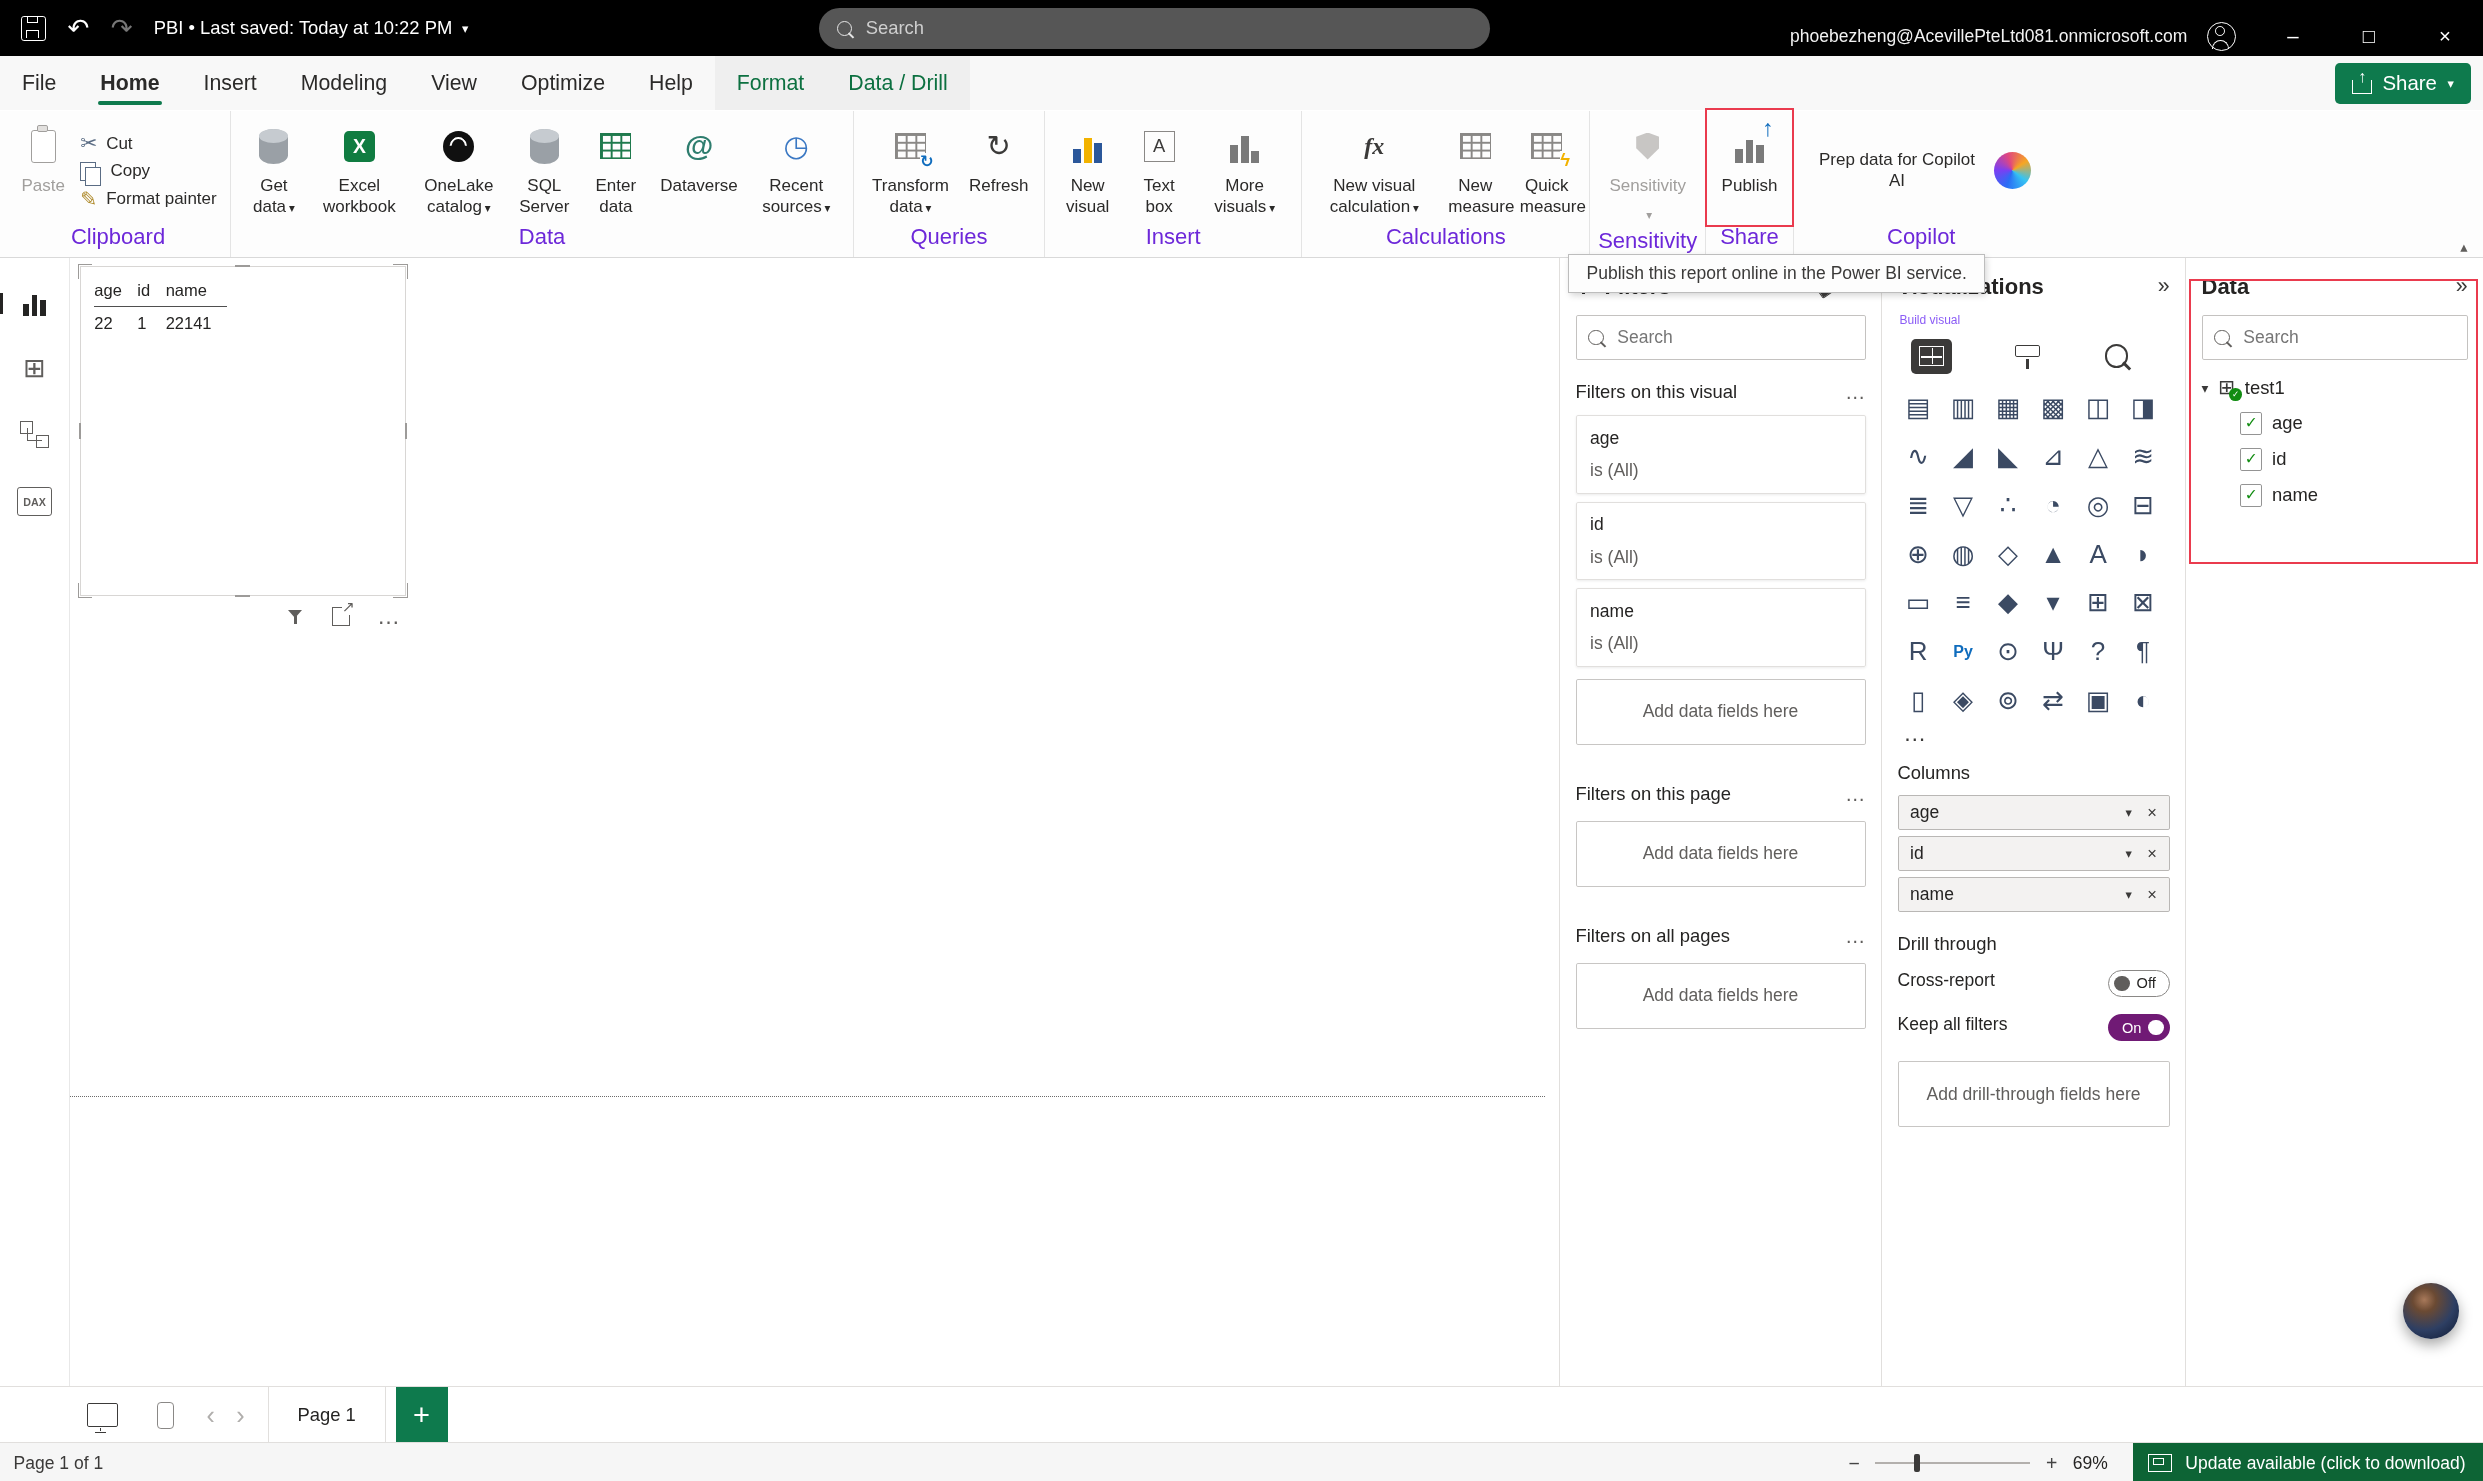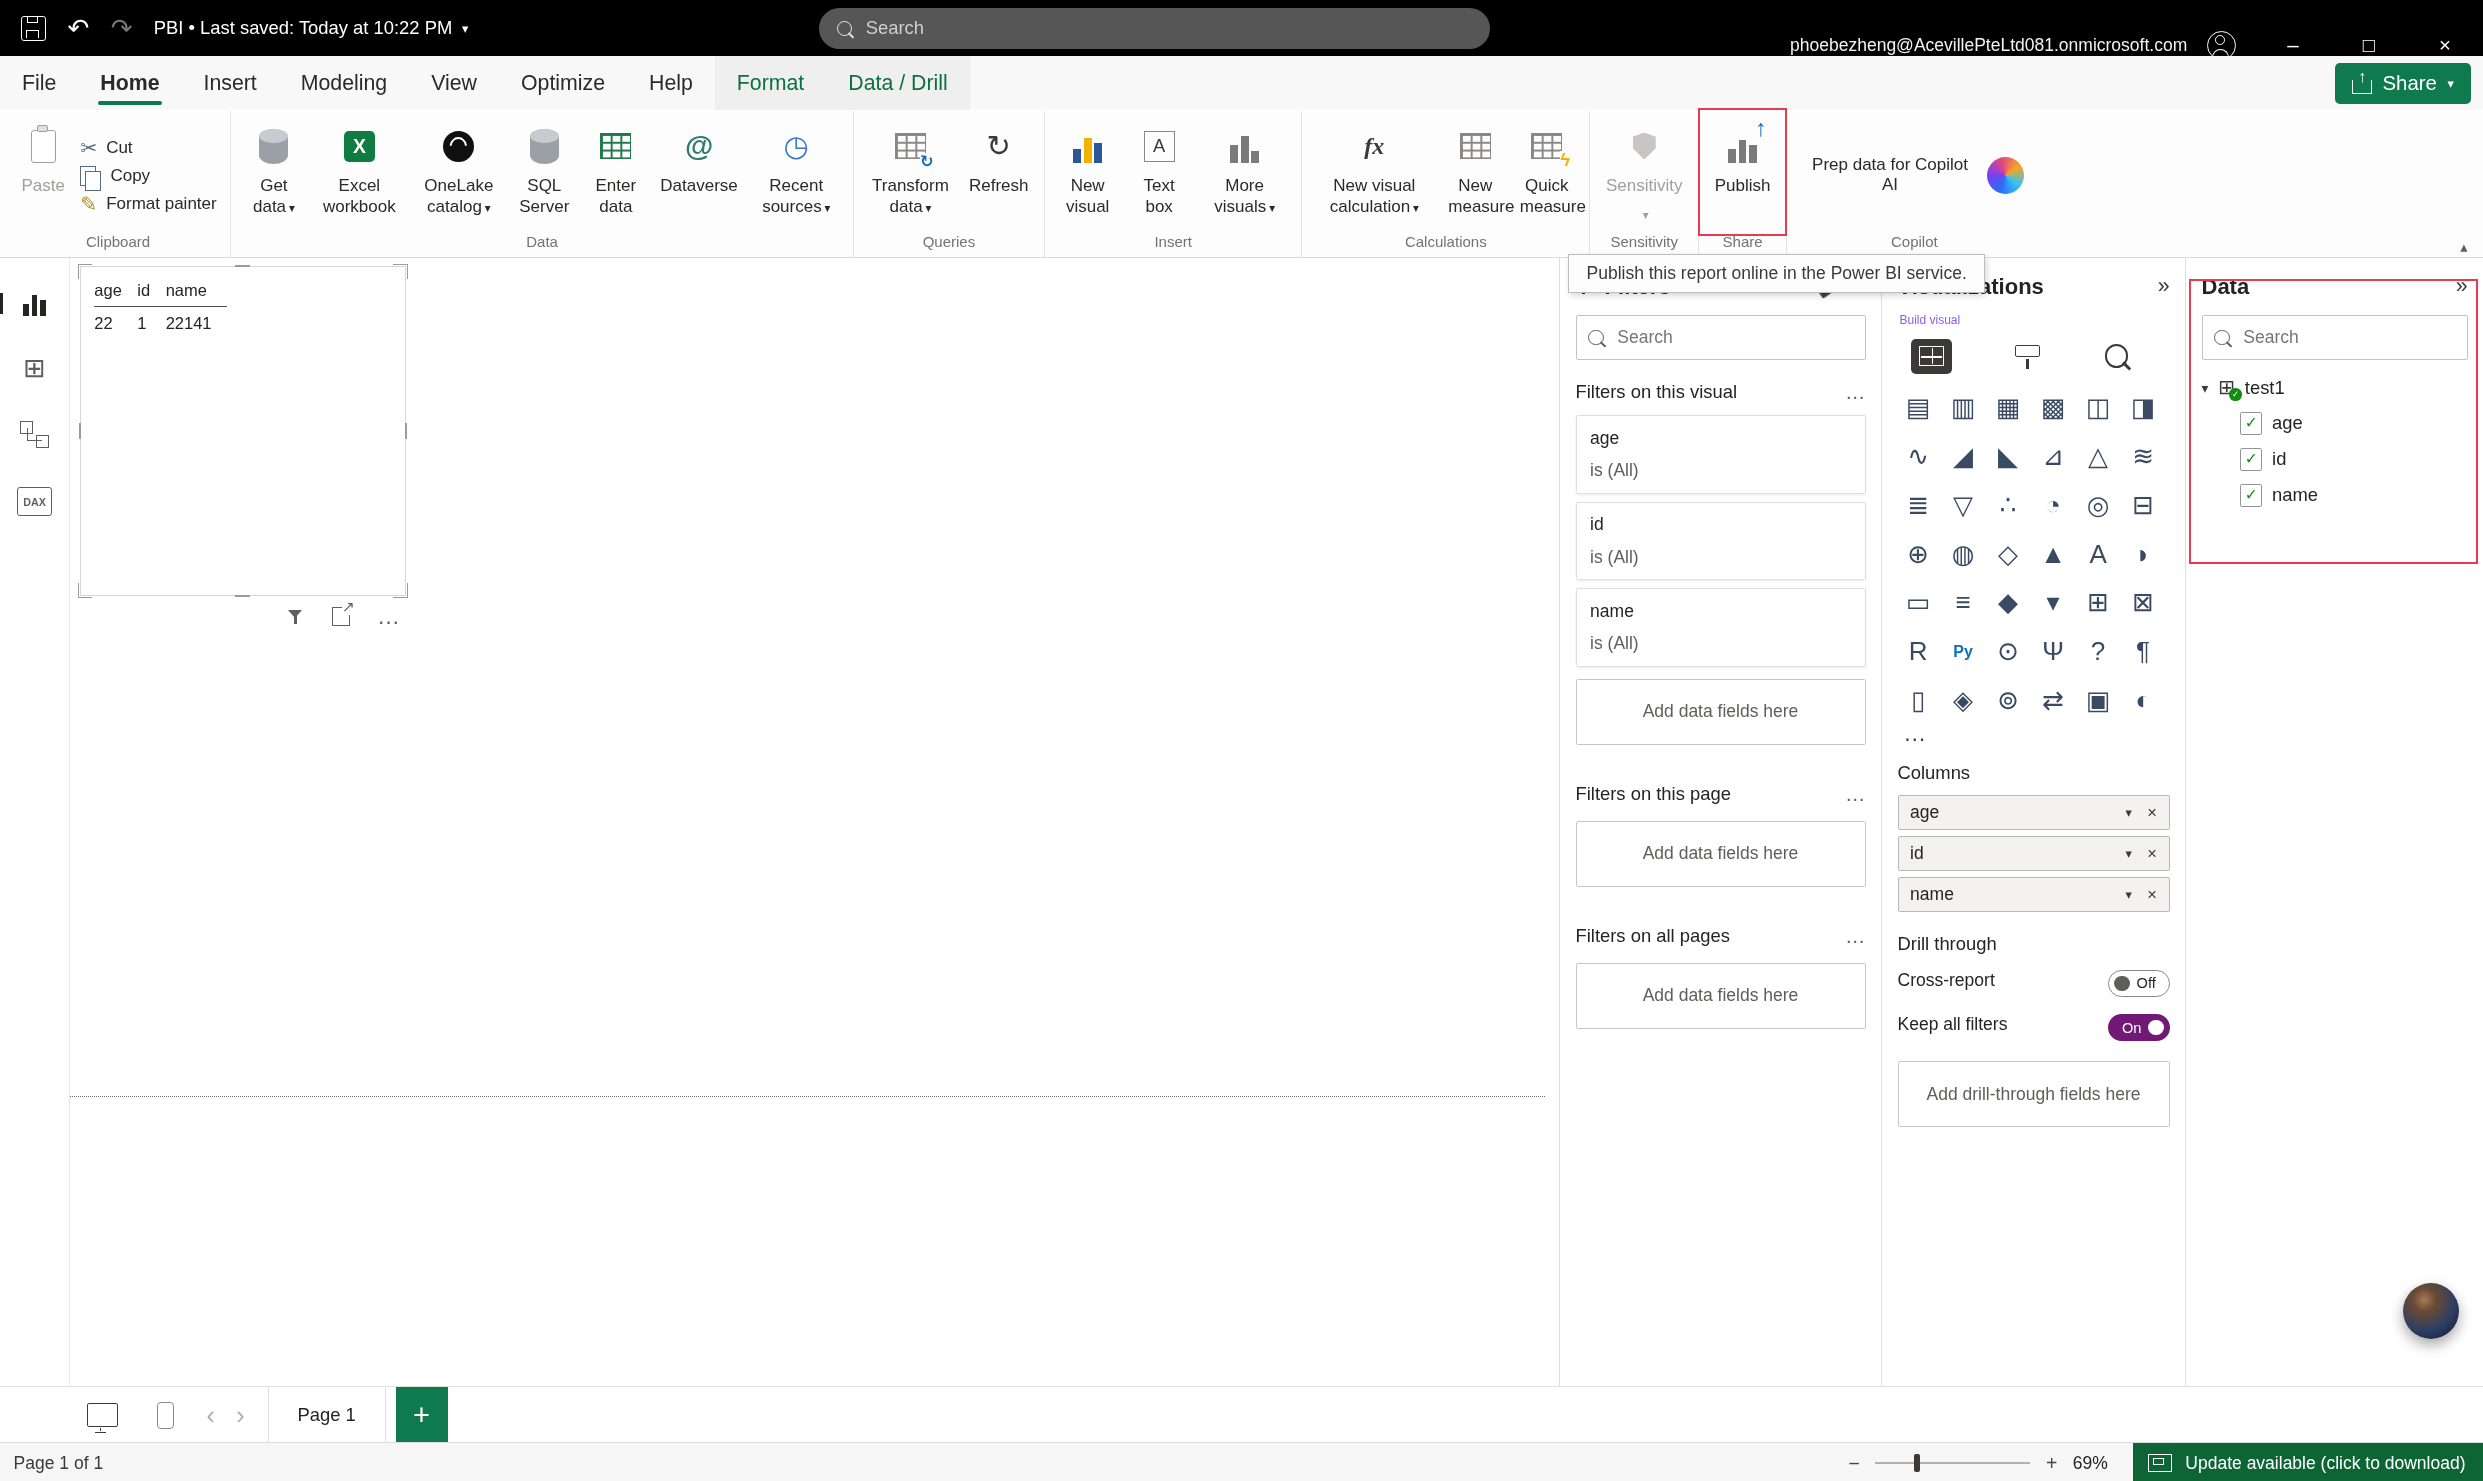--- a/index.html
+++ b/index.html
@@ -16,21 +16,21 @@
   .tb-glyph{font-size:26px;line-height:1;}
   .tb-glyph.dim{color:#777;}
   .tb-title{display:flex;align-items:center;gap:9.7px;white-space:nowrap;}
   .tb-caret{font-size:12.6px;}
   .tb-search{position:absolute;left:819px;top:7.8px;width:671px;height:41px;background:#565656;
              border-radius:20.4px;display:flex;align-items:center;gap:11.6px;padding:0 17.5px;box-sizing:border-box;color:#e6e6e6;}
   .tb-search input{flex:1;background:transparent;border:none;outline:none;color:#eee;font:inherit;font-size:18.4px;}
   .tb-search input::placeholder{color:#cfcfcf;}
   .mag{display:inline-block;width:13.6px;height:13.6px;border:1.9px solid currentColor;border-radius:50%;position:relative;flex:none;}
   .mag::after{content:"";position:absolute;width:1.9px;height:6.8px;background:currentColor;transform:rotate(-45deg);left:12.6px;top:10.7px;}
-  .tb-right{position:absolute;right:0;top:17px;height:56px;display:flex;align-items:center;}
+  .tb-right{position:absolute;right:0;top:8px;height:56px;display:flex;align-items:center;}
   .tb-email{font-size:17.5px;color:#f2f2f2;}
   .person{width:27px;height:27px;border:1.9px solid #fff;border-radius:50%;position:relative;margin:0 19.4px;}
   .person::before{content:"";position:absolute;left:7.8px;top:3.9px;width:7.8px;height:7.8px;border:1.9px solid #fff;border-radius:50%;}
   .person::after{content:"";position:absolute;left:3.9px;bottom:1px;width:15.5px;height:7.8px;border:1.9px solid #fff;border-bottom:none;border-radius:8.7px 8.7px 0 0;}
   .winbtn{width:76px;height:56px;display:flex;align-items:center;justify-content:center;font-size:20.4px;color:#fff;}
 
   
   .menubar{position:absolute;left:0;top:56px;right:0;height:54px;background:#f8f8f8;display:flex;
            align-items:stretch;font-size:21.3px;}
   .mtab{display:flex;align-items:center;padding:0 22px;position:relative;color:#2b2a29;}
@@ -42,21 +42,21 @@
   .share-ic{width:17.5px;height:12.6px;border:1.9px solid #fff;border-top:none;position:relative;margin-top:7.8px;}
   .share-ic i{position:absolute;left:50%;top:-12.6px;transform:translateX(-50%);font-style:normal;font-size:16.5px;line-height:1;}
   .share-caret{font-size:12.6px;}
 
   
   .ribbon{position:absolute;left:0;top:111px;right:0;height:147px;background:#fdfdfd;border-bottom:1px solid #d9d9d9;
           display:flex;align-items:stretch;padding:0 5.8px;box-sizing:border-box;}
   .rgroup{display:flex;flex-direction:column;align-items:center;padding:5.8px 7.8px 1.9px;}
   .rgroup + .rgroup{border-left:1px solid #e4e4e4;}
   .rbuttons{display:flex;flex:1;align-items:stretch;gap:1.9px;}
-  .glabel{font-size:15px;color:#737373;padding:0 0 4.9px;}
+  .glabel{font-size:22px;color:#6d28d9;padding:0 0 4.9px;}
   .rbtn{display:flex;flex-direction:column;align-items:center;gap:8.7px;padding:7.8px 7.8px 1.9px;border-radius:2.9px;
         font-size:17px;line-height:20.4px;color:#2b2a29;text-align:center;}
   .rbtn .ricon{height:43px;display:flex;align-items:center;justify-content:center;position:relative;}
   .rbtn .lbl{max-width:82px;}
   .rbtn.narrow .lbl{max-width:54px;}
   .rbtn.wide .lbl{max-width:113px;}
   .rbtn.one .lbl{max-width:none;white-space:nowrap;}
   .caret{font-size:11.6px;margin-left:2.9px;}
   .disabled, .disabled .lbl{color:#a19f9d;}
   .clip-col{display:flex;flex-direction:column;justify-content:center;gap:3.9px;padding-top:1.9px;}

